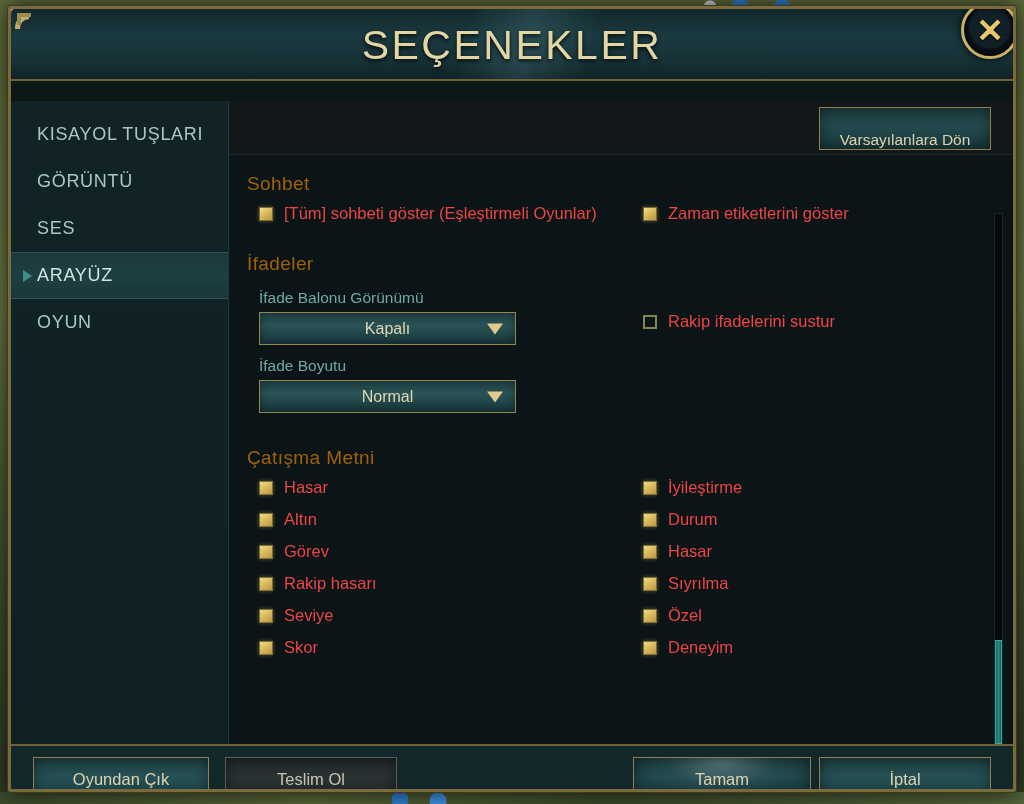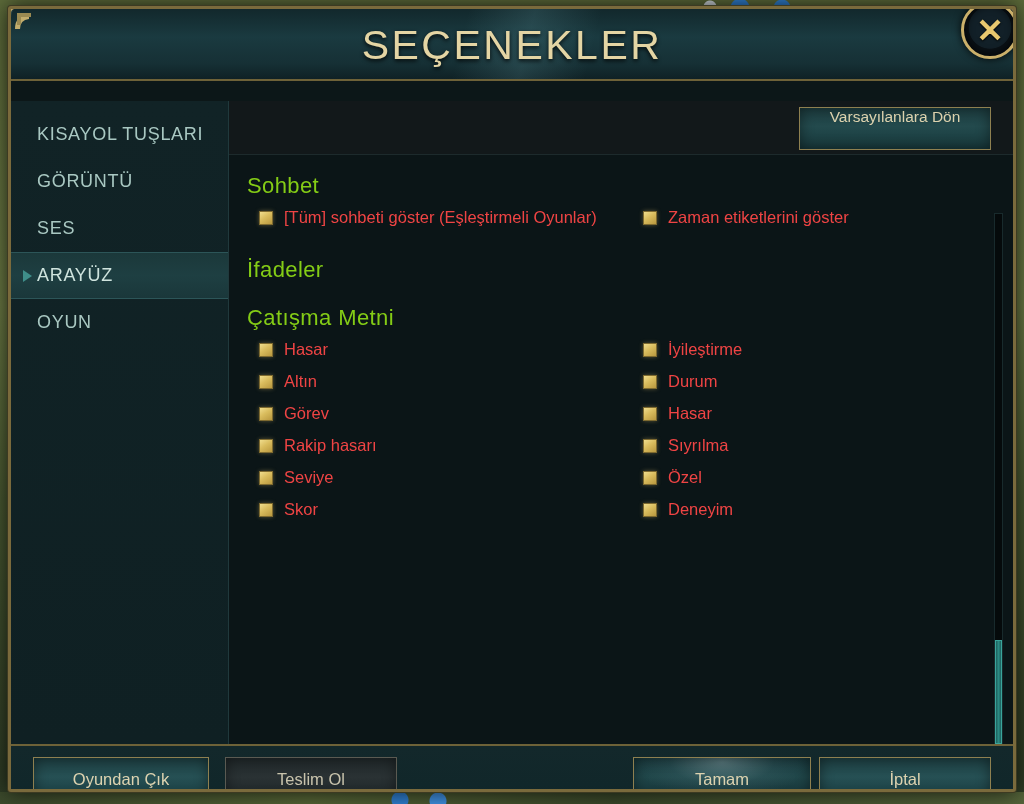--- a/index.html
+++ b/index.html
@@ -151,40 +151,40 @@
   
   #content-top {
     position: relative;
     height: 54px;
     background: #12181a;
     border-bottom: 1px solid #1d2a2c;
     flex: 0 0 54px;
   }
   #reset-button {
     position: absolute; right: 22px; top: 6px;
-    width: 192px; height: 43px;
+    width: 172px; height: 43px;
     background: linear-gradient(180deg,#1d3d40 0%, #234a4d 45%, #17383b 100%);
     border: 1px solid #8e8050;
     color: #dcd2ae;
     font-size: 15.5px;
-    display:flex; align-items:flex-start; justify-content:center;
+    display:flex; align-items:flex-end; justify-content:center;
     cursor: pointer;
     box-shadow: inset 0 0 14px rgba(0,0,0,.45);
   }
 
   
   #scroll-area {
     position: relative;
     flex: 1 1 auto;
     padding: 18px 40px 0 10px;
     overflow: hidden;
   }
   .sect-title {
-    color: #84cc16;
-    font-size: 22px;
+    color: #a16207;
+    font-size: 19px;
     margin: 0 0 8px 0;
     padding-left: 8px;
     letter-spacing: .4px;
   }
   .sect { margin-bottom: 10px; }
 
   .cols { display: flex; }
   .col-l { width: 392px; flex: 0 0 392px; padding-left: 20px; }
   .col-r { flex: 1 1 auto; padding-left: 12px; }
 
@@ -369,20 +369,40 @@
               <div class="cb-row">
                 <span class="cb on"></span>
                 <span class="cb-label">Zaman etiketlerini göster</span>
               </div>
             </div>
           </div>
         </div>
 
         <div class="sect" style="margin-top:18px">
           <div class="sect-title">İfadeler</div>
+          <div class="cols">
+            <div class="col-l">
+              <div class="field-label">İfade Balonu Görünümü</div>
+              <div class="dropdown">
+                <span>Kapalı</span>
+                <span class="arrow"></span>
+              </div>
+              <div class="field-label">İfade Boyutu</div>
+              <div class="dropdown">
+                <span>Normal</span>
+                <span class="arrow"></span>
+              </div>
+            </div>
+            <div class="col-r" style="padding-top:28px">
+              <div class="cb-row">
+                <span class="cb off"></span>
+                <span class="cb-label">Rakip ifadelerini sustur</span>
+              </div>
+            </div>
+          </div>
         </div>
 
         <div class="sect" style="margin-top:22px">
           <div class="sect-title">Çatışma Metni</div>
           <div class="cols">
             <div class="col-l">
               <div class="cb-row">
                 <span class="cb on"></span>
                 <span class="cb-label">Hasar</span>
               </div>

